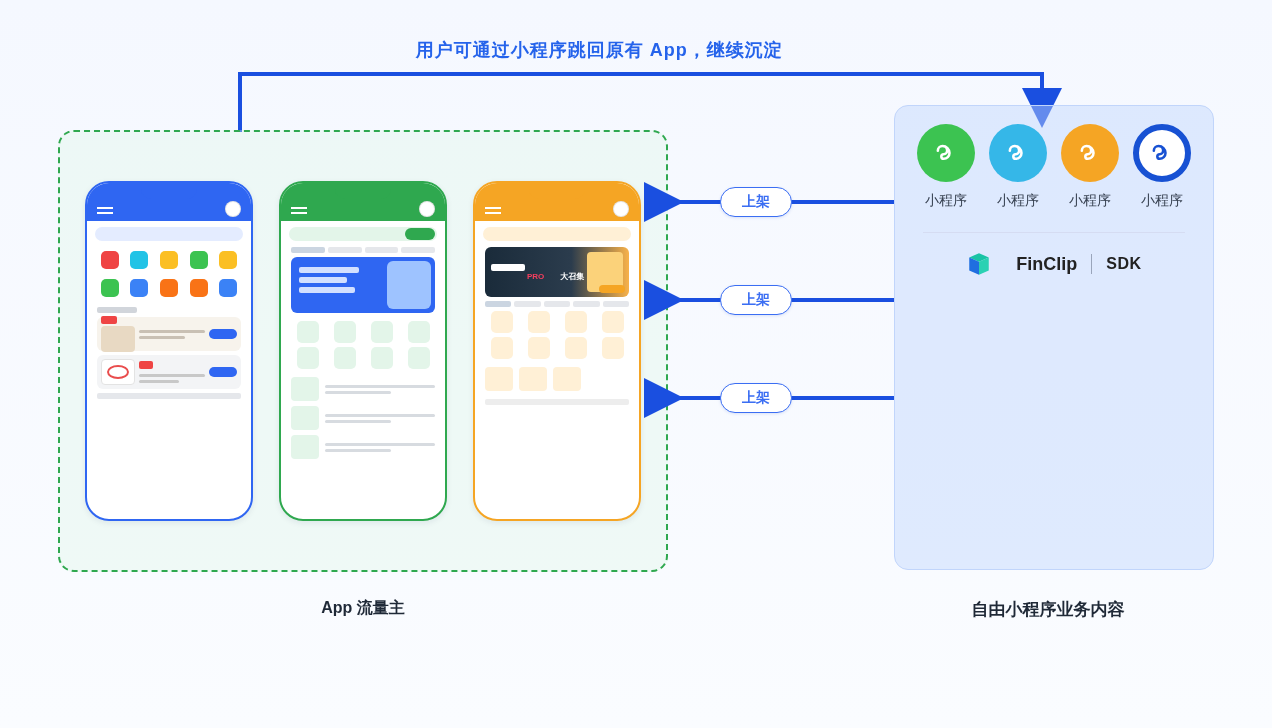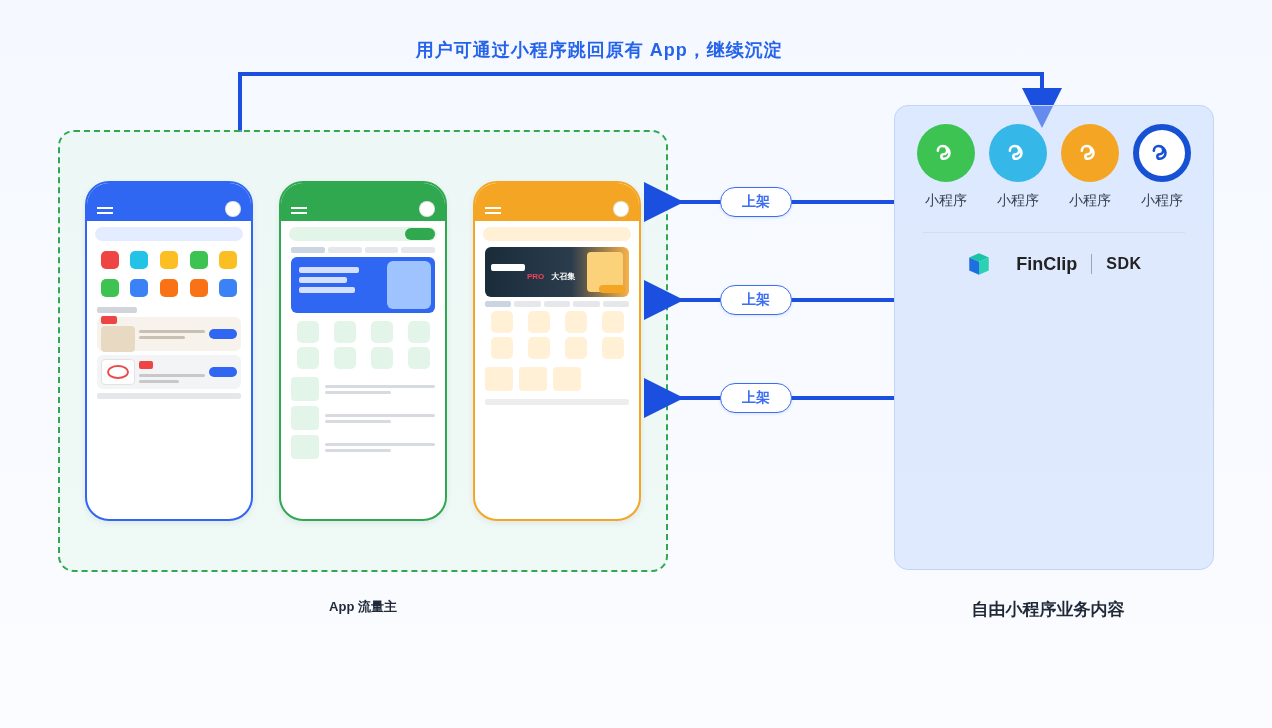--- a/index.html
+++ b/index.html
@@ -45,21 +45,21 @@
     justify-content: center;
     gap: 26px;
   }
 
   .left-caption {
     position: absolute;
     left: 58px;
     width: 610px;
     top: 598px;
     text-align: center;
-    font-size: 13px;
+    font-size: 16px;
     font-weight: 600;
     color: #1f2937;
   }
 
   
   .right-box {
     position: absolute;
     top: 105px;
     right: 58px;
     width: 320px;
@@ -214,21 +214,21 @@
 
   .hero-orange {
     margin:4px 10px; border-radius:6px; height:50px;
     background: linear-gradient(90deg,#1a2b3a 0%, #2b3c4d 60%, #f8b24a 100%);
     display:flex; align-items:center; justify-content:space-between;
     padding:6px; position:relative;
   }
   .hero-orange .pro { display:flex; flex-direction:column; gap:2px; }
   .hero-orange .pro .l1 { width:34px; height:7px; background:#fff; border-radius:2px; }
   .hero-orange .pro .l2 { font-size:8px; font-weight:900; color:#fff; letter-spacing:0; line-height:1; }
-  .hero-orange .pro .l2 b { color:#f43f5e; margin-right:7px;padding-left:36px;}
+  .hero-orange .pro .l2 b { color:#f43f5e; margin-right:16px;padding-left:36px;}
   .hero-orange .char { width:36px; height:40px; background:#fbd27a; border-radius:4px; }
   .hero-orange .btn { position:absolute; bottom:4px; right:4px; width:26px; height:8px; background:#f5a524; border-radius:4px; }
 
   
   .connector {
     position:absolute; pointer-events:none; overflow:visible;
   }
 
   .deploy-badge {
     position:absolute;

